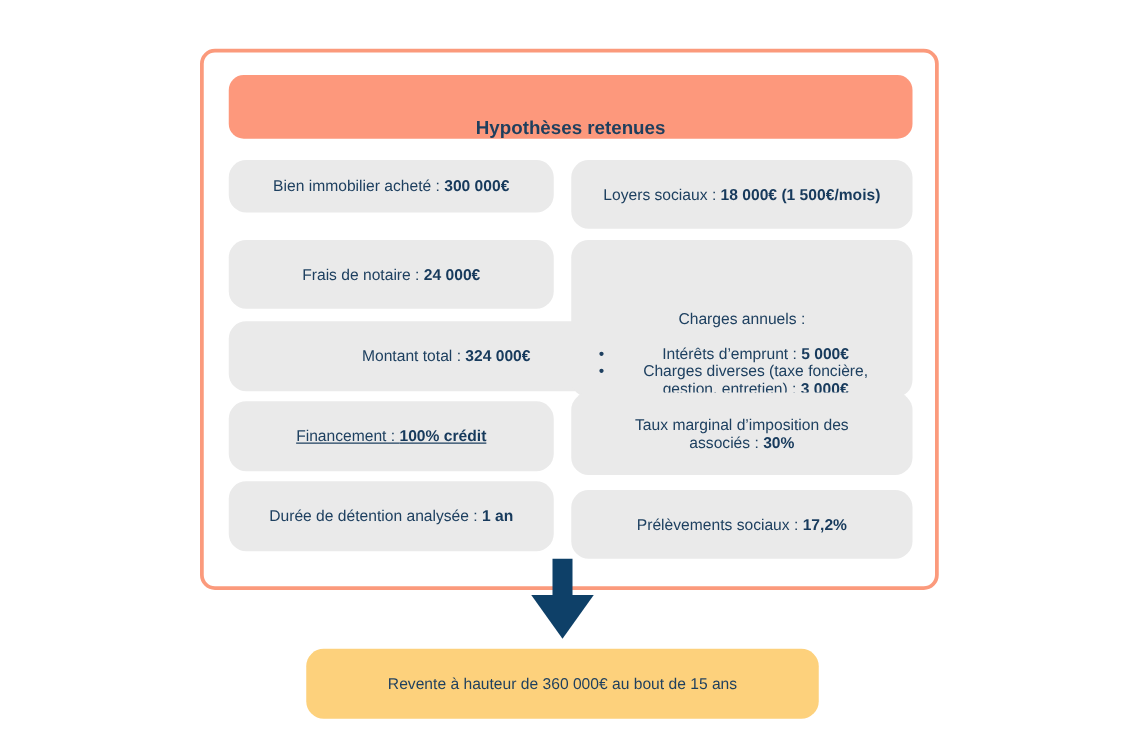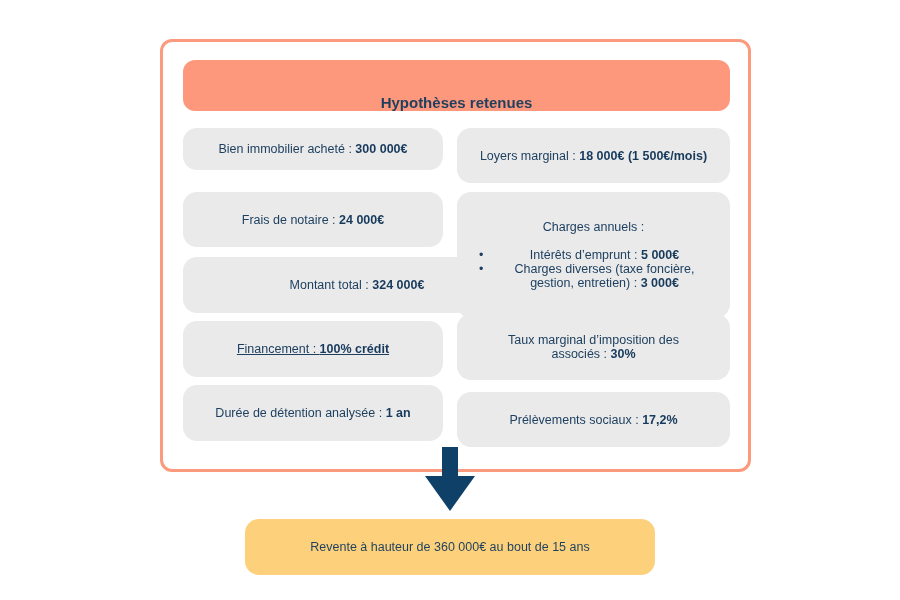--- a/index.html
+++ b/index.html
@@ -65,23 +65,23 @@
   <span><span>Montant total : </span><b>324 000€</b></span>
 </div>
 <div class="card left" style="top:321px;height:56px;text-decoration:underline;">
   <span><span>Financement : </span><b>100% crédit</b></span>
 </div>
 <div class="card left" style="top:385px;height:56px;">
   <span><span>Durée de détention analysée : </span><b>1 an</b></span>
 </div>
 
 <div class="card right" style="top:128px;height:55px;">
-  <span><span>Loyers marginal : </span><b>18 000€ (1 500€/mois)</b></span>
+  <span><span>Loyers sociaux : </span><b>18 000€ (1 500€/mois)</b></span>
 </div>
-<div class="card right charges" style="top:192px;height:126px;">
+<div class="card right charges" style="top:192px;height:126px;justify-content:flex-end;">
   <div class="title">Charges annuels :</div>
   <ul>
     <li>
       <span class="bullet">•</span>
       <span>Intérêts d’emprunt : </span><b>5 000€</b>
     </li>
     <li>
       <span class="bullet">•</span>
       <span>Charges diverses (taxe foncière, gestion, entretien) : </span><b>3 000€</b>
     </li>

